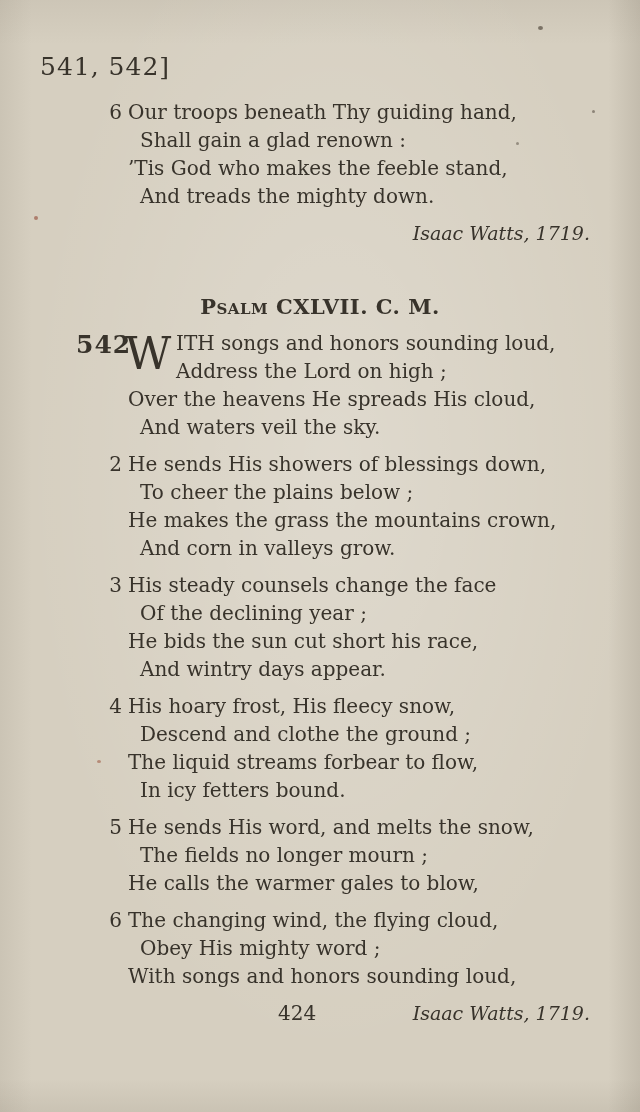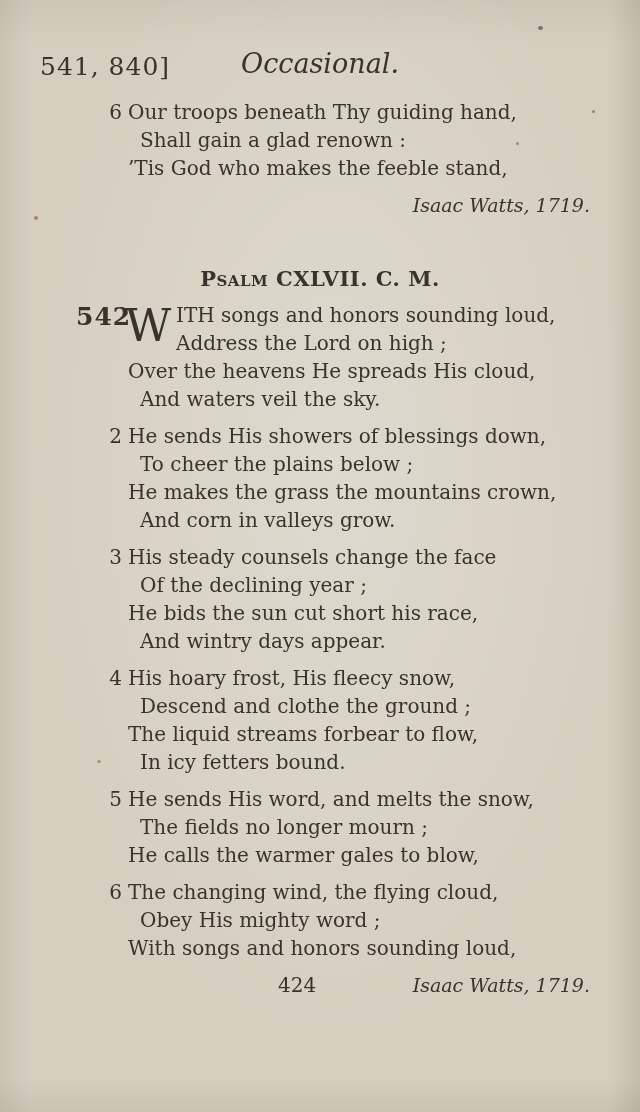--- a/index.html
+++ b/index.html
@@ -117,31 +117,31 @@
   .speck.s3 { left: 592px; top: 110px; width: 3px; height: 3px; background: rgba(50,40,30,0.45); }
   .speck.s4 { left: 97px;  top: 760px; width: 4px; height: 3px; background: rgba(150,70,45,0.5); }
   .speck.s5 { left: 516px; top: 142px; width: 3px; height: 3px; background: rgba(50,40,30,0.4); }
 </style>
 </head>
 <body>
 
 <div class="page">
 
   <div class="header">
-    <span class="folio">541, 840]</span>
-    <span class="running-title">Occasional.</span>
+    <span class="folio">541, 542]</span>
   </div>
 
   <div class="content">
 
     <div class="verse">
       <span class="vnum">6</span>
       <div class="line">Our troops beneath Thy guiding hand,</div>
       <div class="line ind">Shall gain a glad renown :</div>
       <div class="line">’Tis God who makes the feeble stand,</div>
+      <div class="line ind">And treads the mighty down.</div>
     </div>
     <div class="attrib">Isaac Watts, 1719.</div>
 
     <div class="psalm-heading">Psalm CXLVII. C. M.</div>
 
     <div class="verse opening-verse">
       <span class="hymn-num">542</span>
       <div class="opening">
         <span class="dropcap">W</span>
         <div class="line">ITH songs and honors sounding loud,</div>

